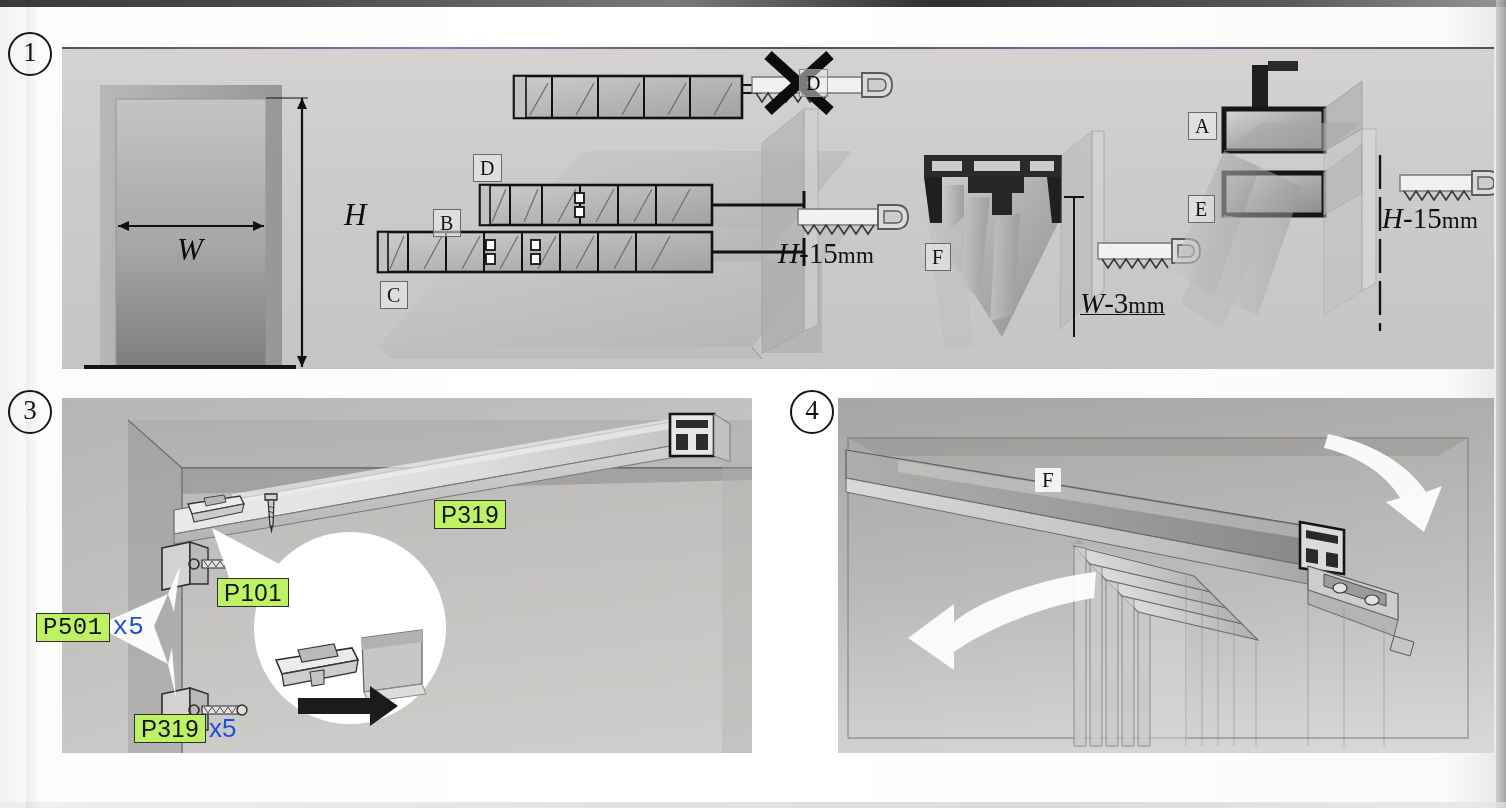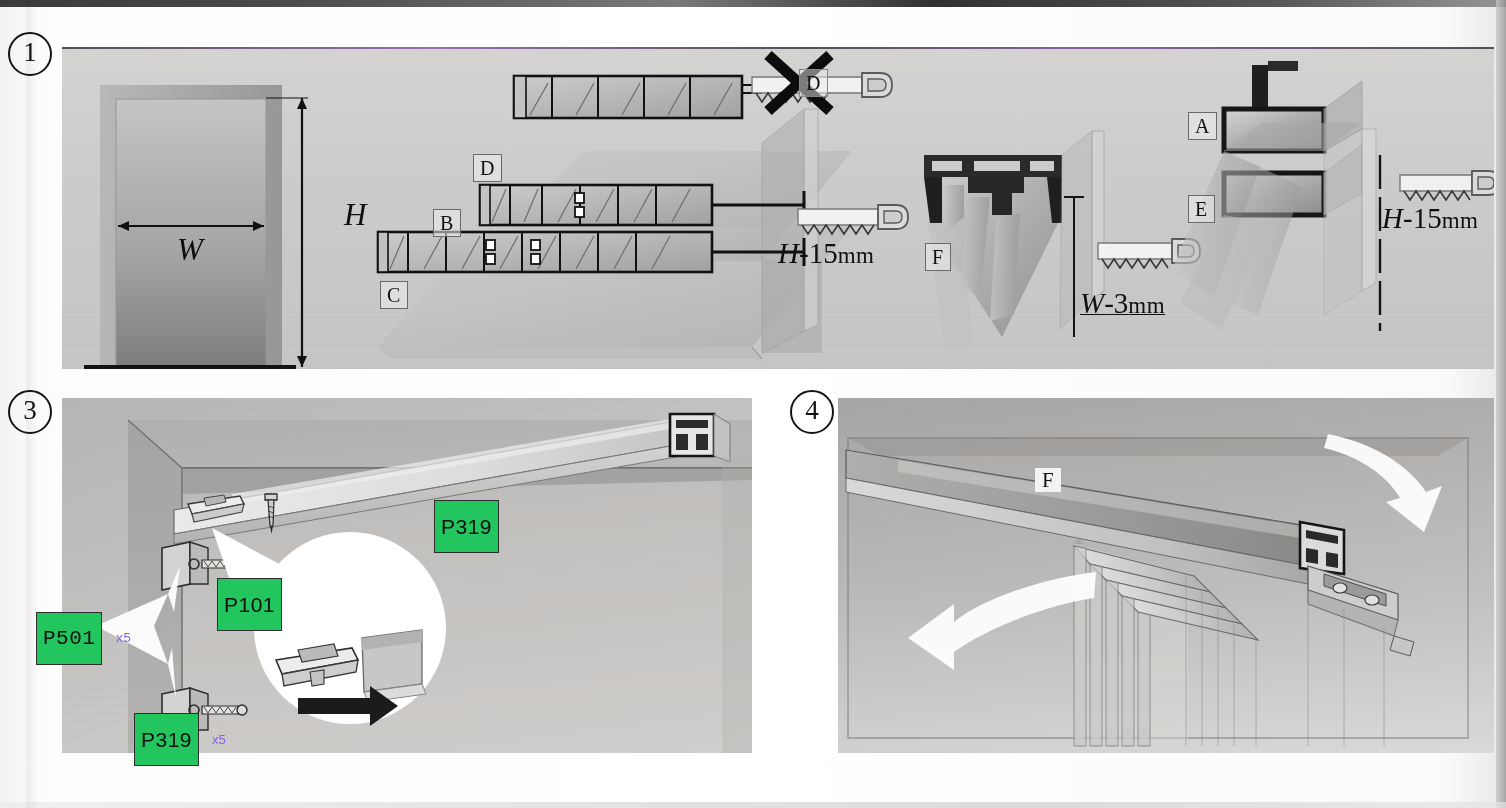--- a/index.html
+++ b/index.html
@@ -80,26 +80,26 @@
     letter-spacing:.5px;
   }
   .partbox.solidbg{background:#f3f2f0;border-color:#4a4a4a;}
 
   
   .codebox{
     position:absolute;display:flex;align-items:center;
     font-family:"Liberation Sans", sans-serif;
   }
   .codebox .code{
-    border:1.6px solid #2e2e2e;background:#22c55e;
-    padding:13px 6px;font-size:21px;line-height:25px;color:#101010;
+    border:1.6px solid #2e2e2e;background:#bef264;
+    padding:1px 6px;font-size:24px;line-height:25px;color:#101010;
     letter-spacing:.5px;
   }
   .codebox .qty{
-    font-size:13px;color:#8b5cf6;margin-left:13px;
+    font-size:26px;color:#1d4ed8;margin-left:3px;
   }
 
   
   .dimtext{
     position:absolute;color:#101010;white-space:nowrap;
     font-family:"Liberation Serif", serif;
   }
   .dimtext .it{font-style:italic;font-size:29px;}
   .dimtext .num{font-size:29px;}
   .dimtext .unit{font-size:23px;letter-spacing:.5px;}

